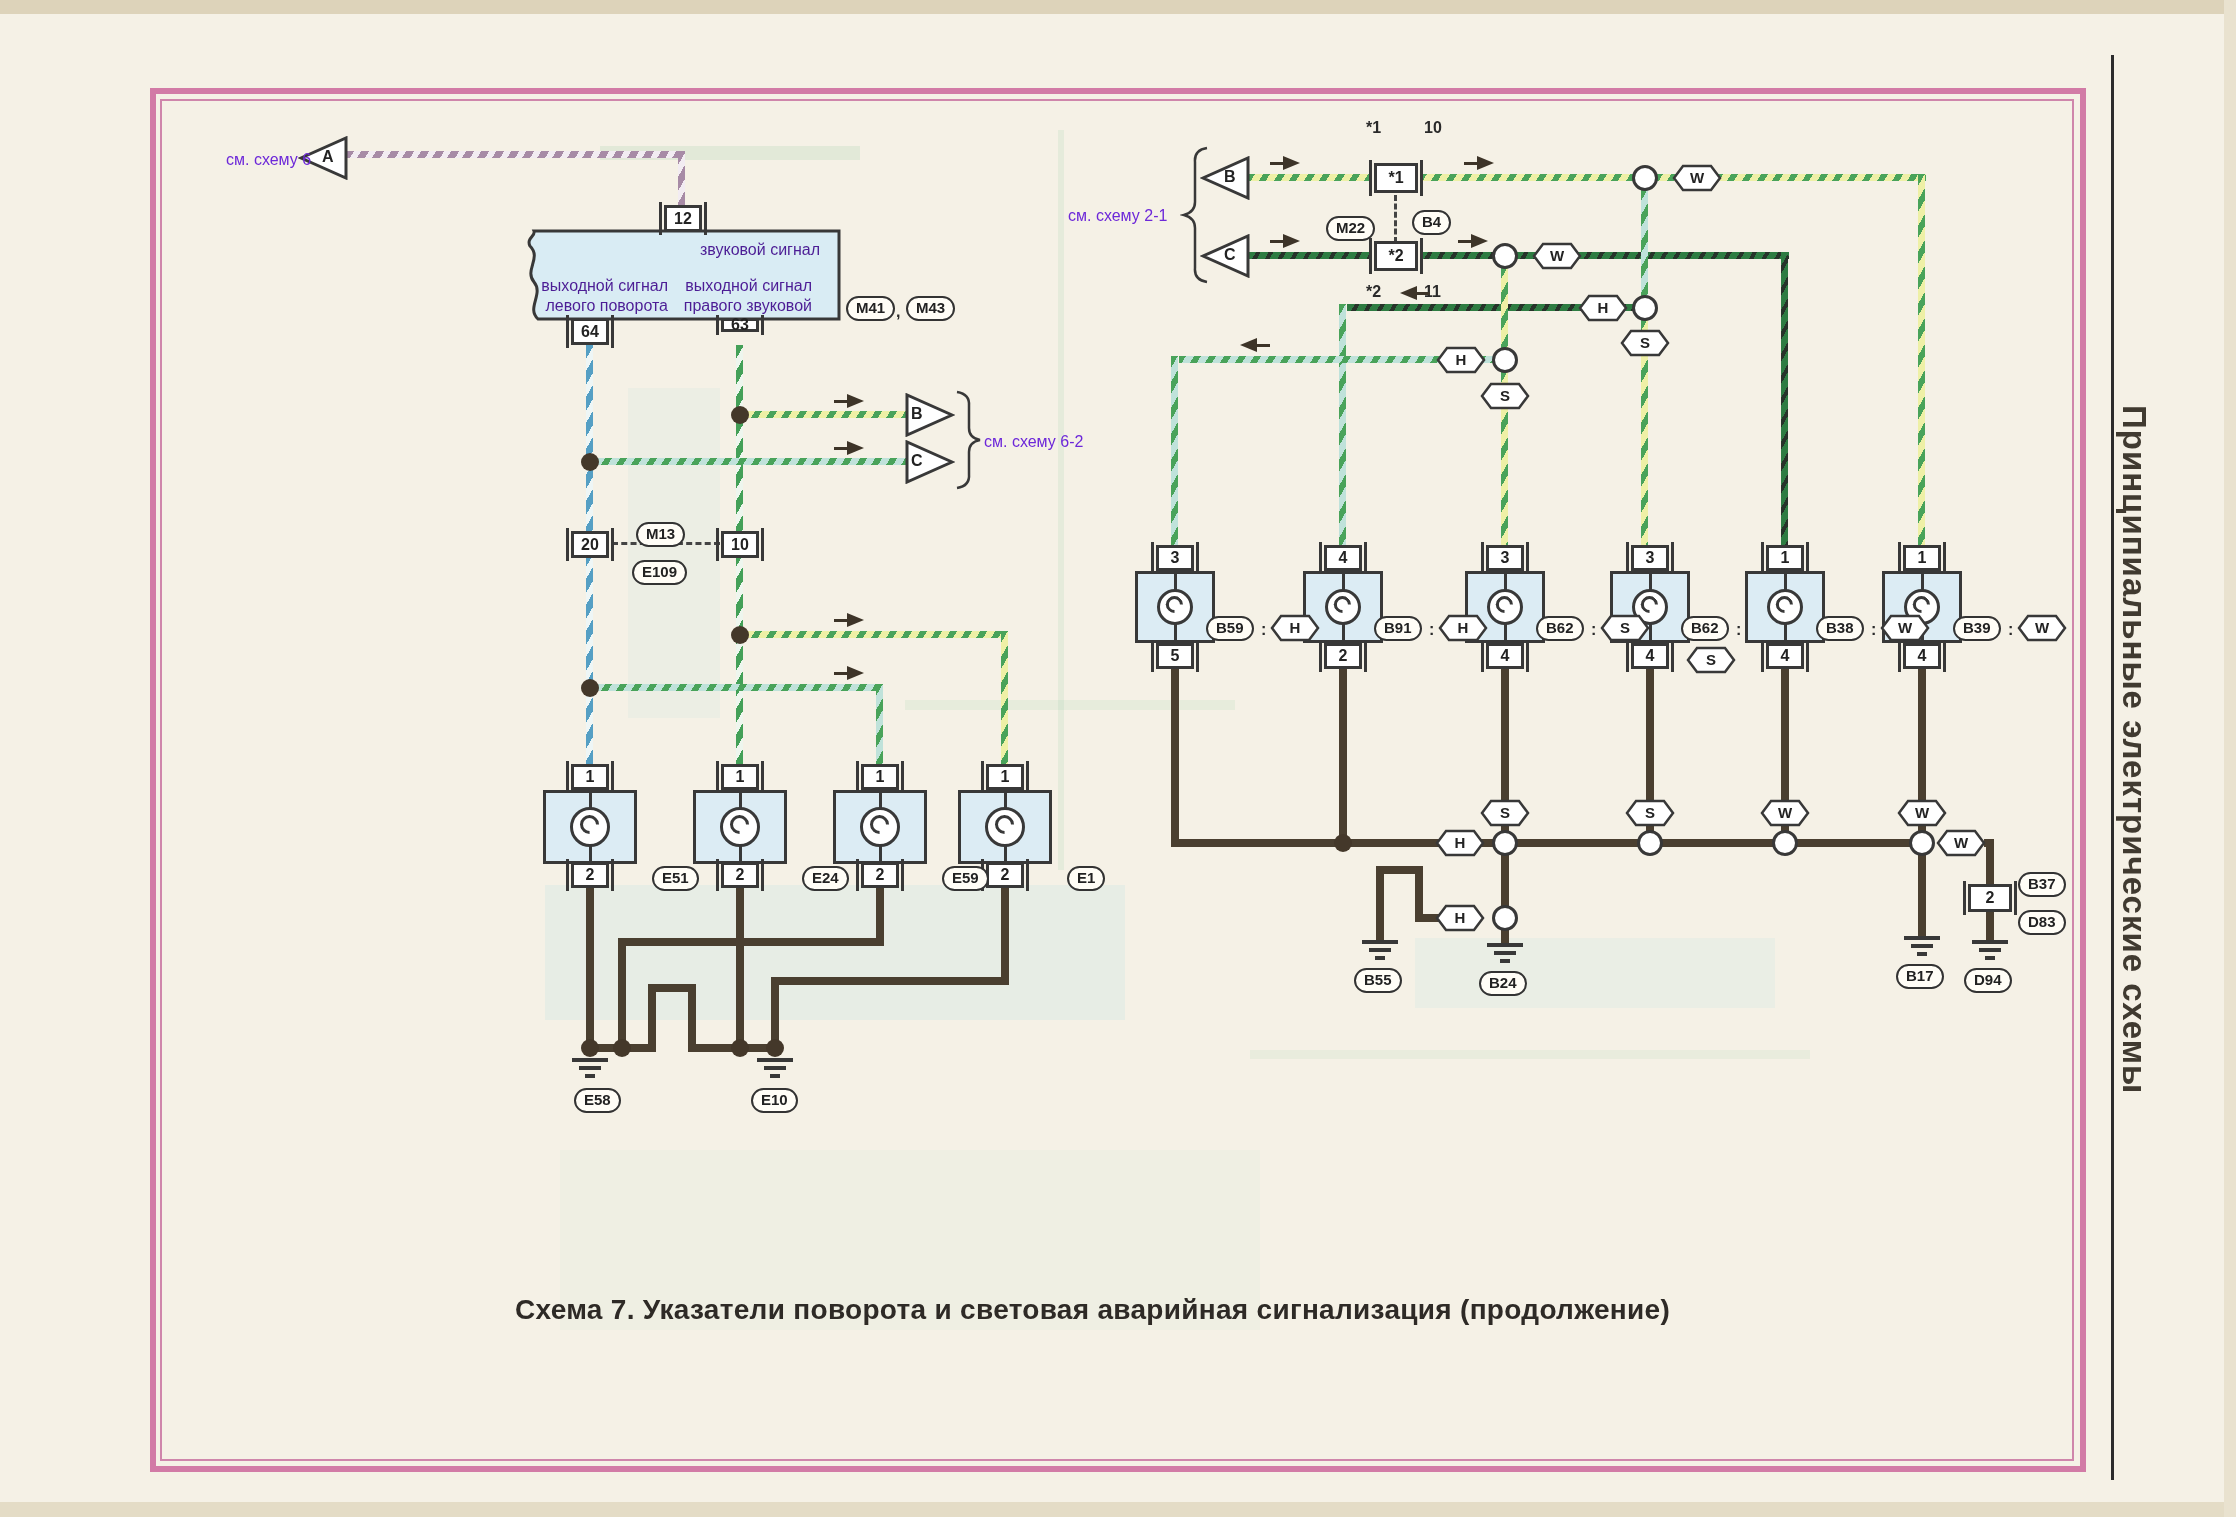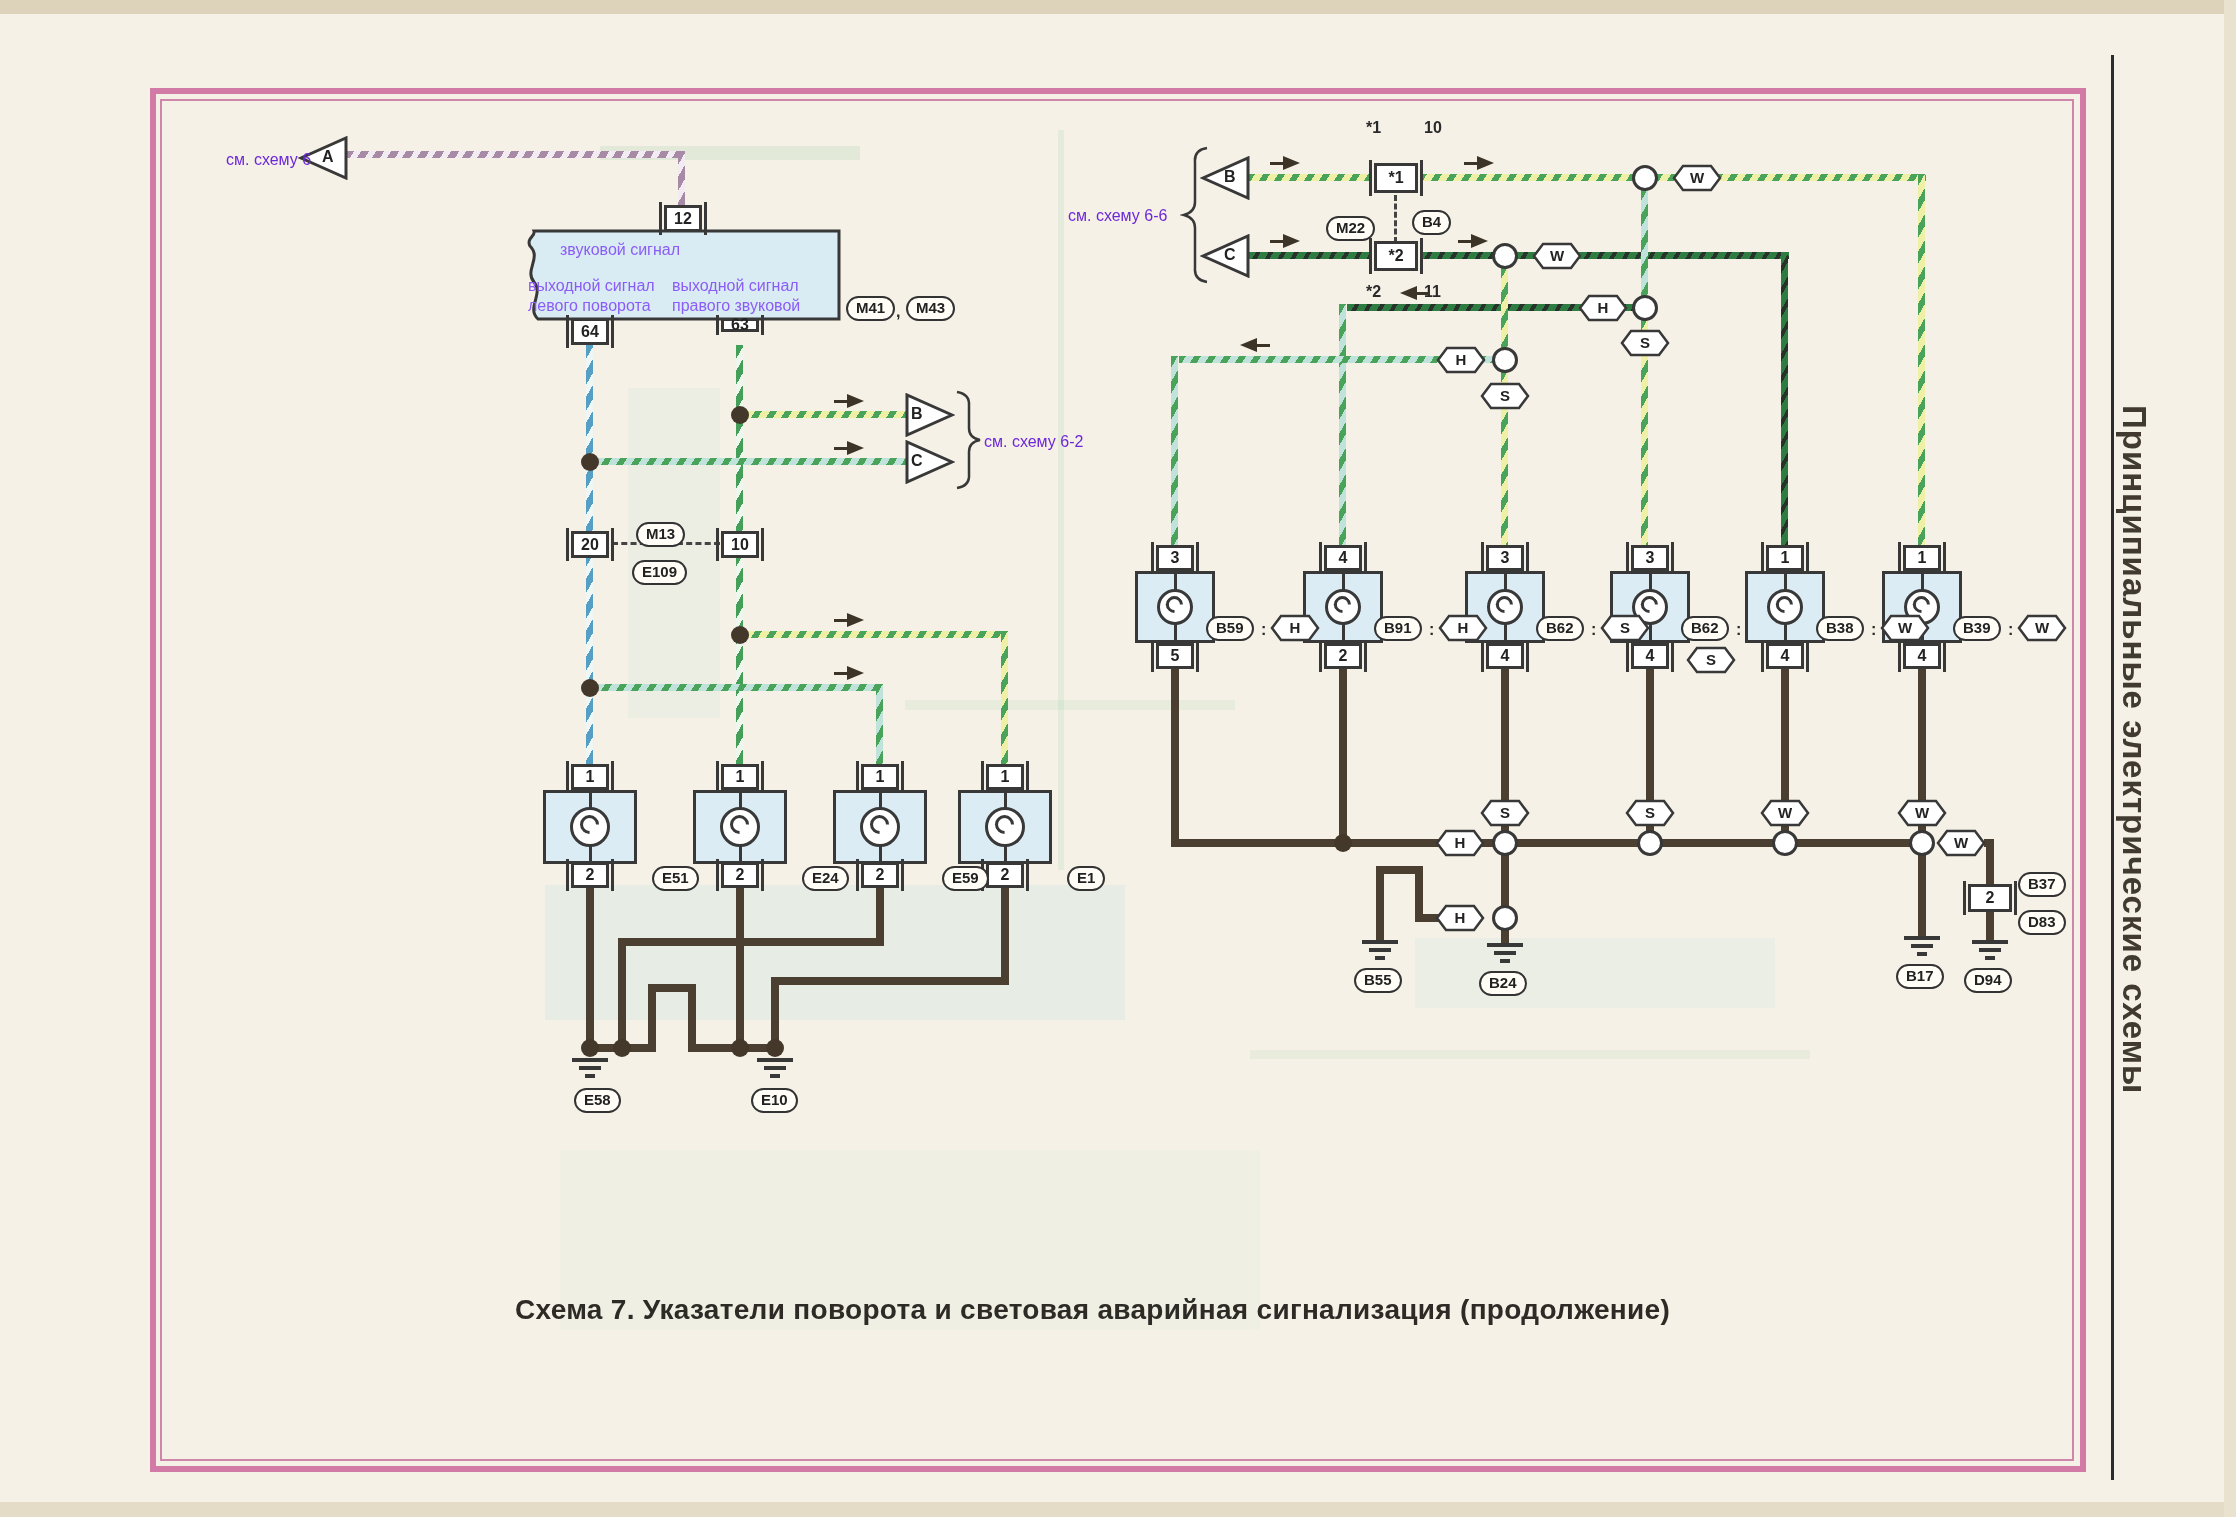--- a/index.html
+++ b/index.html
@@ -52,21 +52,21 @@
       border:3px solid #383838;border-radius:50%;border-right-color:transparent;transform:rotate(45deg)}
   .ar{position:absolute;width:32px;height:14px;z-index:6}
   .ar::after{content:"";position:absolute;top:5.5px;width:15px;height:3px;background:#3d3428}
   .ar::before{content:"";position:absolute;top:0;border-top:7px solid transparent;border-bottom:7px solid transparent}
   .ar.rt::before{right:0;border-left:17px solid #3d3428}.ar.rt::after{left:2px}
   .ar.lt::before{left:0;border-right:17px solid #3d3428}.ar.lt::after{right:2px}
   .dashh{position:absolute;border-top:3px dashed #444;z-index:1}
   .dashv{position:absolute;border-left:3px dashed #444;z-index:1}
   .lbl{position:absolute;font:15px/1.2 "Liberation Sans",sans-serif;color:#6d28d9;white-space:nowrap;z-index:5}
   .note{position:absolute;font:bold 16px/1 "Liberation Sans",sans-serif;color:#2a2a2a;z-index:5}
-  .boxtxt{position:absolute;font:16px/1.25 "Liberation Sans",sans-serif;color:#8b5cf6;text-align:left;z-index:5;white-space:nowrap}
+  .boxtxt{position:absolute;font:16px/1.25 "Liberation Sans",sans-serif;color:#4c1d95;text-align:right;z-index:5;white-space:nowrap}
   .title{position:absolute;font:bold 28px/1 "Liberation Sans",sans-serif;color:#2e2a26;z-index:6;letter-spacing:.3px}
   .side-title{position:absolute;writing-mode:vertical-rl;font:bold 33px/1 "Liberation Sans",sans-serif;
       color:#403a30;letter-spacing:1px;z-index:6}
   .brace{position:absolute;z-index:5}
   .ghost{position:absolute;pointer-events:none;z-index:0}
 </style>
 </head>
 <body>
 
 <div class="edge" style="left:0;top:0;width:2236px;height:14px;background:#ddd3ba"></div>
@@ -224,21 +224,21 @@
 <div class="jd" style="left:766px;top:1039px"></div>
 <div class="gnd" style="left:572px;top:1058px">
     <i></i>
   </div>
 <div class="pill" style="left:574px;top:1088px">E58</div>
 <div class="gnd" style="left:757px;top:1058px">
     <i></i>
   </div>
 <div class="pill" style="left:751px;top:1088px">E10</div>
 
-<div class="lbl" style="left:1068px;top:206px;font-size:16px">см. схему 6-6</div>
+<div class="lbl" style="left:1068px;top:206px;font-size:16px">см. схему 2-1</div>
 <svg class="brace" style="left:1180px;top:146px" width="30" height="138">
   <path d="M27,2 Q14,4 15,16 L15,56 Q15,66 4,69 Q15,72 15,82 L15,122 Q14,134 27,136" fill="none" stroke="#383838" stroke-width="2.5"></path>
 </svg>
 <div class="tri l" style="left:1200px;top:156px">
   <svg width="50" height="44">
       <polygon points="48,2 48,42 3,22" fill="#fff" stroke="#383838" stroke-width="3"></polygon>
     </svg>
   <b>B</b>
 </div>
 <div class="tri l" style="left:1200px;top:234px">

